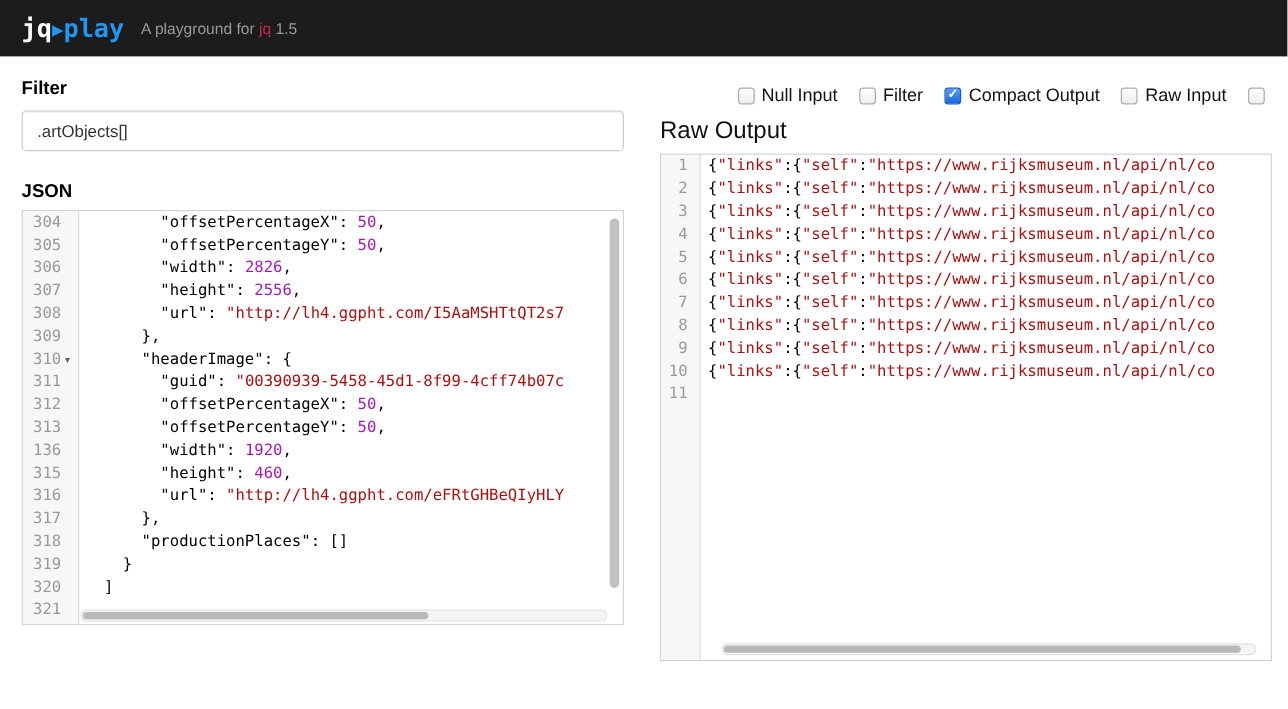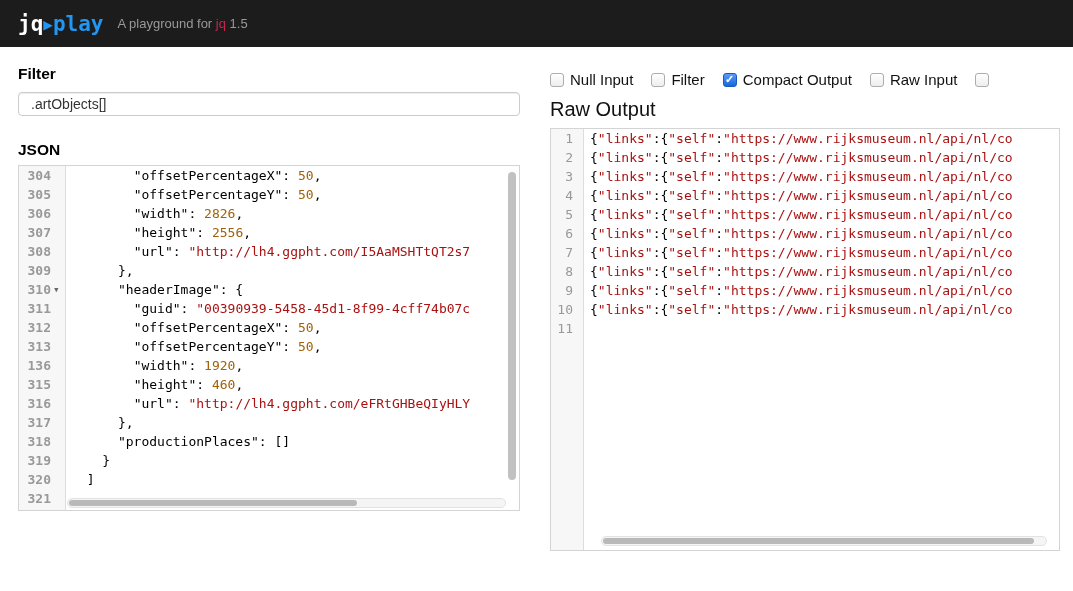--- a/index.html
+++ b/index.html
@@ -26,30 +26,30 @@
   main { display: flex; padding: 0 18px; }
   .col-left  { width: 502px; flex: none; }
   .col-right { width: 510px; flex: none; margin-left: 30px; }
 
   h2.sec { font-size: 15.5px; font-weight: bold; color: #000; }
   .filter-h { margin: 18px 0 0; }
   .json-h   { margin: 25px 0 0; }
   .result-h { margin: 10px 0 0; }
 
   #filter-input {
-    margin-top: 9px; width: 100%; height: 24px;
+    margin-top: 9px; width: 100%; height: 34px;
     padding: 6px 12px; font-size: 14px; color: #333;
     font-family: "Liberation Sans", sans-serif;
     border: 1px solid #ccc; border-radius: 4px;
     box-shadow: inset 0 1px 1px rgba(0,0,0,.075);
     outline: none; background: #fff;
   }
 
   
-  .options-row { margin-top: 24px; display: flex; align-items: center; }
+  .options-row { margin-top: 24px; display: flex; align-items: center; justify-content: flex-end; }
   .opt { display: inline-flex; align-items: center; margin-right: 18px; font-size: 15px; color: #111; cursor: default; }
   .opt-last { margin-right: 0; }
   .cb {
     width: 14px; height: 14px; flex: none;
     border: 1px solid #adadad; border-radius: 3px;
     background: linear-gradient(#fefefe, #eee);
     margin-right: 6px; display: inline-flex;
     align-items: center; justify-content: center;
     font-size: 11px; line-height: 1; color: #fff; font-weight: bold;
   }
@@ -62,36 +62,36 @@
     font-family: "DejaVu Sans Mono", monospace; font-size: 13px; line-height: 19px;
     overflow: hidden; cursor: text;
   }
   #json-editor   { height: 346px; margin-top: 6px; }
   #result-editor { height: 423px; margin-top: 7px; }
 
   .cm-gutters {
     position: absolute; top: 0; bottom: 0; left: 0;
     background: #f7f7f7; border-right: 1px solid #ddd;
   }
-  #json-editor   .cm-gutters { width: 47px; font-weight: bold; }
+  #json-editor   .cm-gutters { width: 47px; }
   #result-editor .cm-gutters { width: 33px; }
 
   .gutter-cell { height: 19px; display: flex; justify-content: flex-end; align-items: center; color: #999; }
   .gutter-num { padding-right: 2px; }
   .gutter-fold { width: 12px; text-align: left; color: #666; font-size: 11px; }
   #result-editor .gutter-cell { padding-right: 8px; }
 
   .cm-code { position: relative; white-space: pre; color: #000; }
   #json-editor   .cm-code { margin-left: 48px; padding-left: 4px; }
   #result-editor .cm-code { margin-left: 34px; padding-left: 5px; }
   .cm-line { height: 19px; white-space: pre; overflow: hidden; }
 
   .tok-key  { color: #000; }
   .tok-str  { color: #aa1111; }
-  .tok-num  { color: #a16207; }
+  .tok-num  { color: #a21caf; }
   .tok-punc { color: #000; }
 
   
   .vscroll { position: absolute; top: 3px; right: 3px; bottom: 14px; width: 8px; }
   .vthumb  { position: absolute; top: 1%; height: 94%; width: 8px; background: #c1c1c1; border-radius: 4px; }
   .hscroll {
     position: absolute; height: 10px; bottom: 2px;
     background: #f5f5f5; border: 1px solid #e2e2e2; border-radius: 5px;
   }
   #json-editor .hscroll   { left: 48px; right: 13px; }

